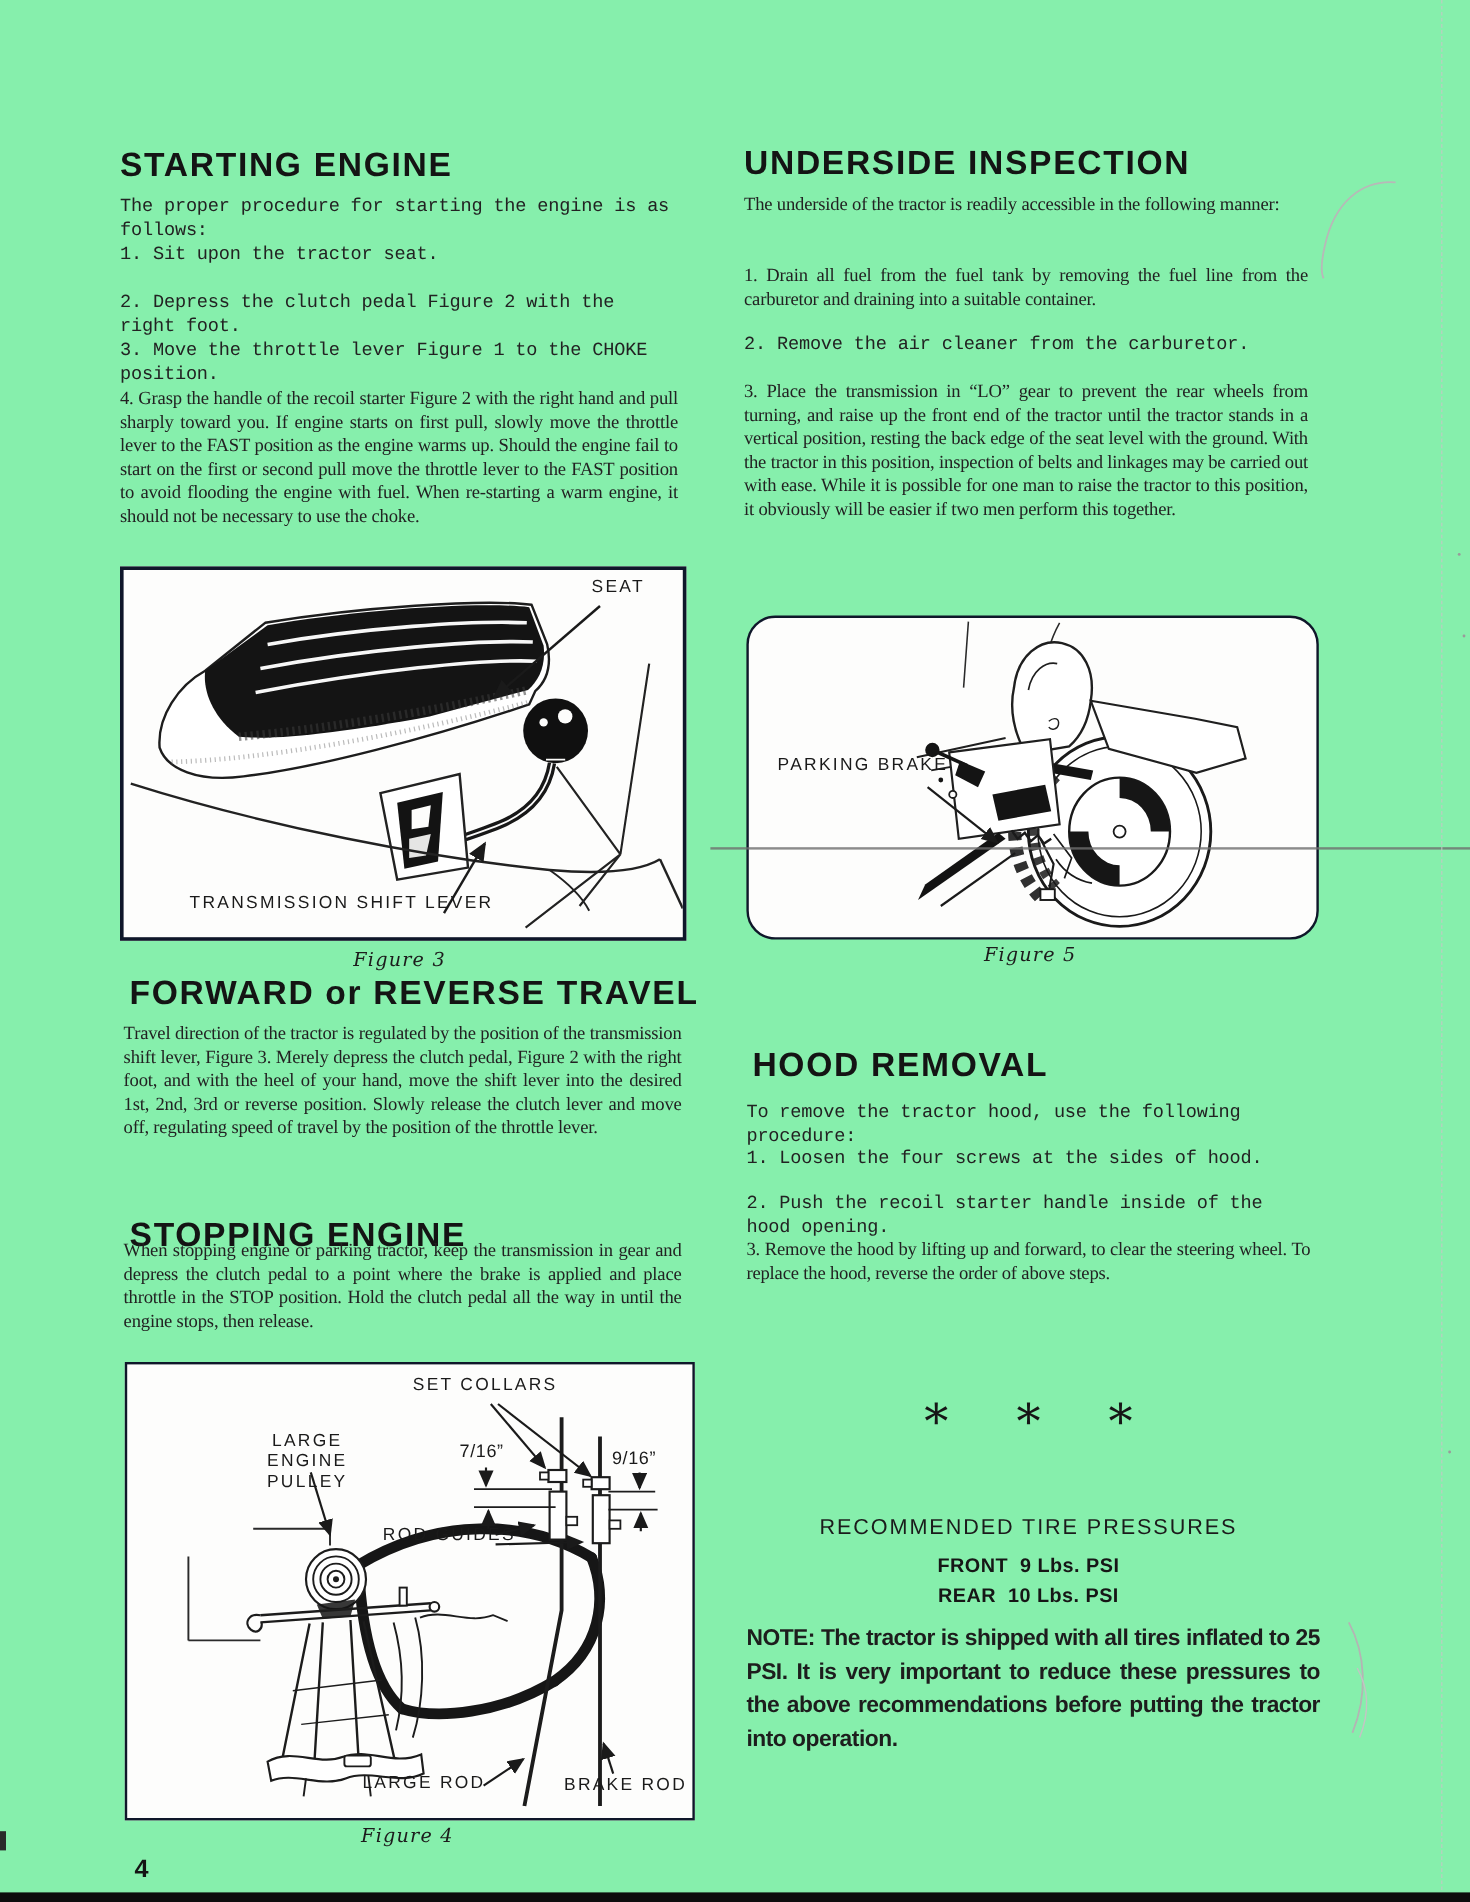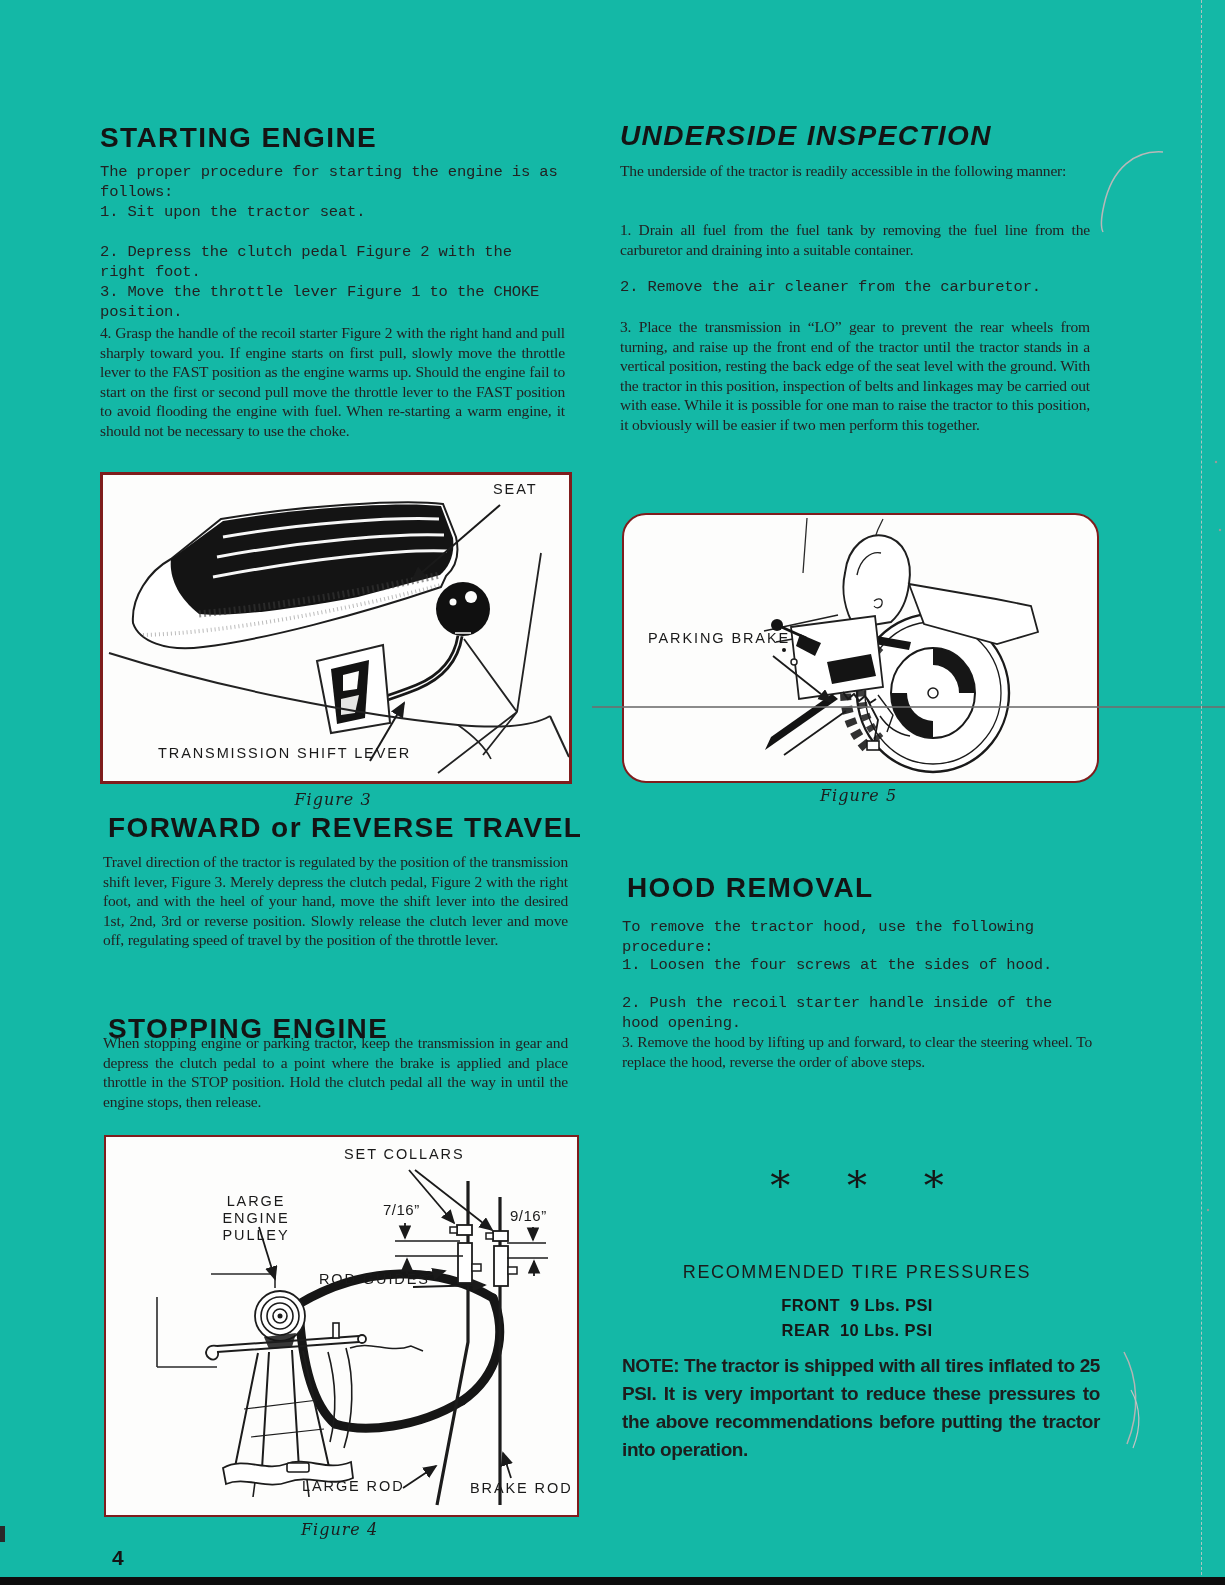--- a/index.html
+++ b/index.html
@@ -1,24 +1,24 @@
 <!DOCTYPE html>
 <html><head>
 <meta charset="utf-8">
 <style>
   html,body{margin:0;padding:0;background:#e8e8e8;}
-  .page{position:relative;width:1225px;height:1585px;background:#14b8a6;
+  .page{position:relative;width:1225px;height:1585px;background:#86efac;
         font-family:"Liberation Serif",serif;color:#1e1e1e;overflow:hidden;margin:0 auto;}
   .abs{position:absolute;}
   .h1{position:absolute;font-family:"Liberation Sans",sans-serif;font-weight:900;
       font-size:28px;letter-spacing:1.4px;color:#141414;white-space:nowrap;}
   .body{position:absolute;font-size:15.5px;line-height:19.6px;letter-spacing:-0.15px;
         text-align:justify;color:#222;}
   .single{text-align:left;font-family:Liberation Mono, monospace;}
-  .figbox{position:absolute;border:3px solid #7f1d1d;background:#fdfdfc;}
+  .figbox{position:absolute;border:3px solid #0f172a;background:#fdfdfc;}
   .figcap{position:absolute;font-family:"DejaVu Serif",serif;font-style:italic;
           font-size:16px;letter-spacing:1px;color:#1c1c1c;text-align:center;}
   .figlabel{position:absolute;font-family:"Liberation Sans",sans-serif;font-size:14.5px;
             letter-spacing:1.9px;color:#1a1a1a;white-space:pre-line;line-height:17px;}
   .dim{position:absolute;font-family:"Liberation Sans",sans-serif;font-size:15px;
        letter-spacing:0.5px;color:#1a1a1a;}
   .stars{position:absolute;font-size:40px;word-spacing:44px;color:#161616;
          font-family:"DejaVu Serif",serif;text-align:center;}
   .tp-head{position:absolute;font-family:"Liberation Sans",sans-serif;font-size:18px;
            letter-spacing:1.6px;color:#1b1b1b;text-align:center;}
@@ -164,21 +164,21 @@
     <span class="dim" style="left:277px;top:64px;">7/16”</span>
     <span class="dim" style="left:404px;top:70px;">9/16”</span>
     <span class="figlabel" style="left:213px;top:134px;">ROD GUIDES</span>
     <span class="figlabel" style="left:196px;top:341px;">LARGE ROD</span>
     <span class="figlabel" style="left:364px;top:343px;">BRAKE ROD</span>
   </div>
   <div class="figcap" style="left:104px;top:1520px;width:471px;">Figure 4</div>
 
   <div class="pagenum" style="left:112px;top:1546px;">4</div>
 
-  <div class="h1" style="left:620px;top:120px;font-style:italic;">UNDERSIDE INSPECTION</div>
+  <div class="h1" style="left:620px;top:120px;">UNDERSIDE INSPECTION</div>
   <div class="body" style="left:620px;top:161px;width:470px;">The underside of the tractor is readily accessible in the following manner:</div>
   <div class="body" style="left:620px;top:220px;width:470px;">1. Drain all fuel from the fuel tank by removing the fuel line from the carburetor and draining into a suitable container.</div>
   <div class="body single" style="left:620px;top:278px;width:470px;">2. Remove the air cleaner from the carburetor.</div>
   <div class="body" style="left:620px;top:317px;width:470px;">3. Place the transmission in “LO” gear to prevent the rear wheels from turning, and raise up the front end of the tractor until the tractor stands in a vertical position, resting the back edge of the seat level with the ground. With the tractor in this position, inspection of belts and linkages may be carried out with ease. While it is possible for one man to raise the tractor to this position, it obviously will be easier if two men perform this together.</div>
 
   <div class="figbox" style="left:622px;top:513px;width:473px;height:266px;border-width:2.5px;border-radius:24px;">
     <svg width="468" height="261" viewBox="0 0 468 261">
       <defs>
         <marker id="ah5" markerWidth="9" markerHeight="8" refX="7" refY="3.5" orient="auto">
           <path d="M0,0 L8,3.5 L0,7 Z" fill="#1a1a1a"></path>

